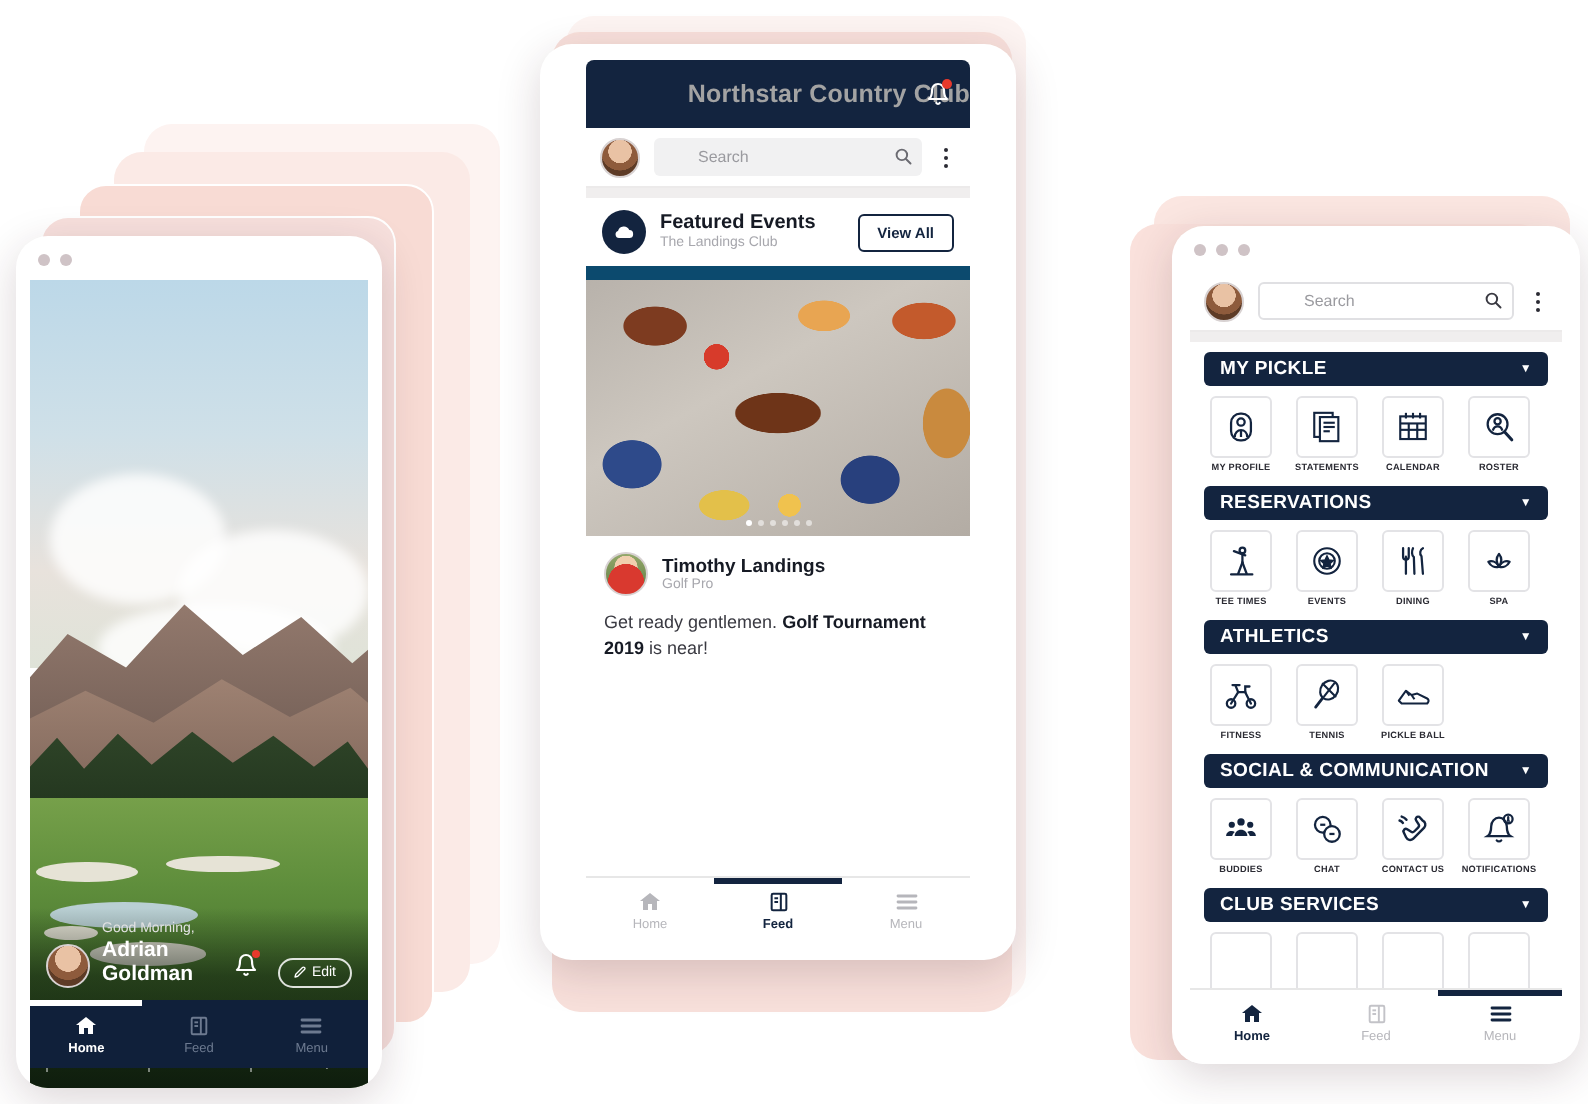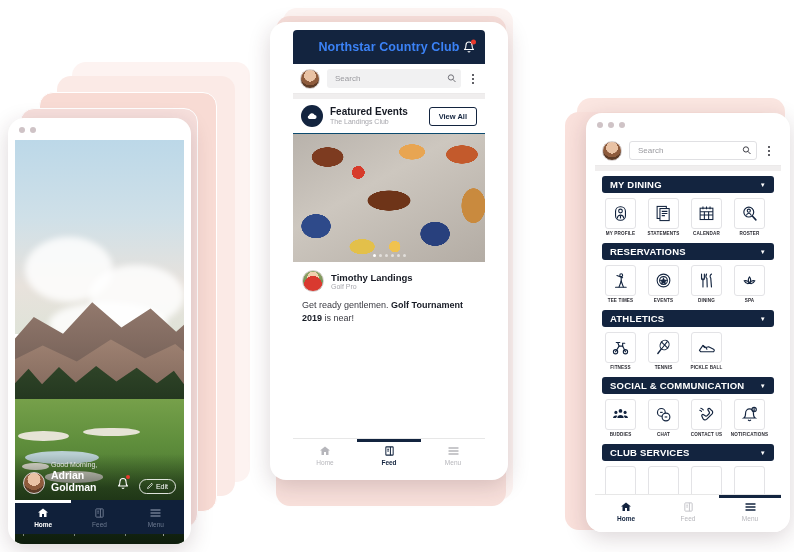--- a/index.html
+++ b/index.html
@@ -22,50 +22,50 @@
     box-shadow: 0 6px 22px rgba(60,30,40,.18);
     overflow: hidden;
   }
   .frame-dots { position: absolute; display: flex; gap: 5px; }
   .fdot { width: 6px; height: 6px; border-radius: 50%; background: #cfc3c6; }
   .screen { position: absolute; overflow: hidden; background: #fff; }
 
   
   .navy { background: #13243f; }
   .appbar {
-    height: 34px; display: flex; align-items: center; justify-content: center;
-    position: relative; color: #3b82f6;
+    height: 34px; display: flex; align-items: center; justify-content: flex-end;
+    position: relative; color: #a3a3a3;
   }
   .appbar .title { font-size: 12.5px; font-weight: bold; letter-spacing: .1px; }
   .bell { position: absolute; right: 10px; top: 50%; transform: translateY(-50%); }
   .bell svg { display: block; }
 
   
   .searchrow {
     height: 30px; background: #fff; display: flex; align-items: center;
     padding: 0 7px; gap: 7px; border-bottom: 1px solid #eceaea;
   }
   .avatar {
     width: 20px; height: 20px; border-radius: 50%; flex: 0 0 auto;
     background: radial-gradient(circle at 50% 32%, #e9c2a4 0 38%, #8e5b3c 39% 62%, #5d3b26 63% 100%);
     border: 1px solid #d8d2d2;
   }
   .searchbox {
     flex: 1; height: 19px; background: #f1f1f2; border-radius: 3px;
-    display: flex; align-items: center; padding: 0 8px;
+    display: flex; align-items: center; padding: 0 22px;
     font-size: 8px; color: #9a9a9f; position: relative;
   }
   .searchbox .mag { position: absolute; right: 5px; top: 50%; transform: translateY(-50%); }
   .kebab { width: 10px; display: flex; flex-direction: column; align-items: center; gap: 2px; flex: 0 0 auto; }
   .kebab i { width: 2px; height: 2px; border-radius: 50%; background: #2b2b33; display: block; }
 
   
   .sectionrow {
     display: flex; align-items: center; padding: 6px 8px; gap: 7px;
-    background: #fff; border-bottom: 1px solid #0c4a6e;
+    background: #fff; border-bottom: 7px solid #0c4a6e;
   }
   .circ-ic {
     width: 22px; height: 22px; border-radius: 50%; background: #13243f;
     display: flex; align-items: center; justify-content: center; flex: 0 0 auto;
   }
   .sec-txt { flex: 1; line-height: 1.15; }
   .sec-title { font-size: 10px; font-weight: bold; color: #161a24; }
   .sec-sub { font-size: 7px; color: #a7a7ad; }
   .viewall {
     border: 1px solid #13243f; border-radius: 3px; background: #fff;
@@ -406,21 +406,21 @@
         <div class="kebab">
             <i></i>
             <i></i>
             <i></i>
           </div>
       </div>
 
       <div style="height:5px;background:#f0eeee;"></div>
 
       <div class="catbar">
-        <span>MY DINING</span>
+        <span>MY PICKLE</span>
         <span class="car">▼</span>
       </div>
       <div class="grid">
         <div class="cell">
           <div class="tile">
             <svg width="17" height="17" viewBox="0 0 24 24" fill="none" stroke="#13243f" stroke-width="1.6">
                 <rect x="5" y="2.5" width="14" height="19" rx="6.5"></rect>
                 <circle cx="12" cy="8.5" r="2.6"></circle>
                 <path d="M7.6 19c0-3 2-4.8 4.4-4.8S16.4 16 16.4 19"></path>
                 <line x1="12" y1="14.6" x2="12" y2="19"></line>

